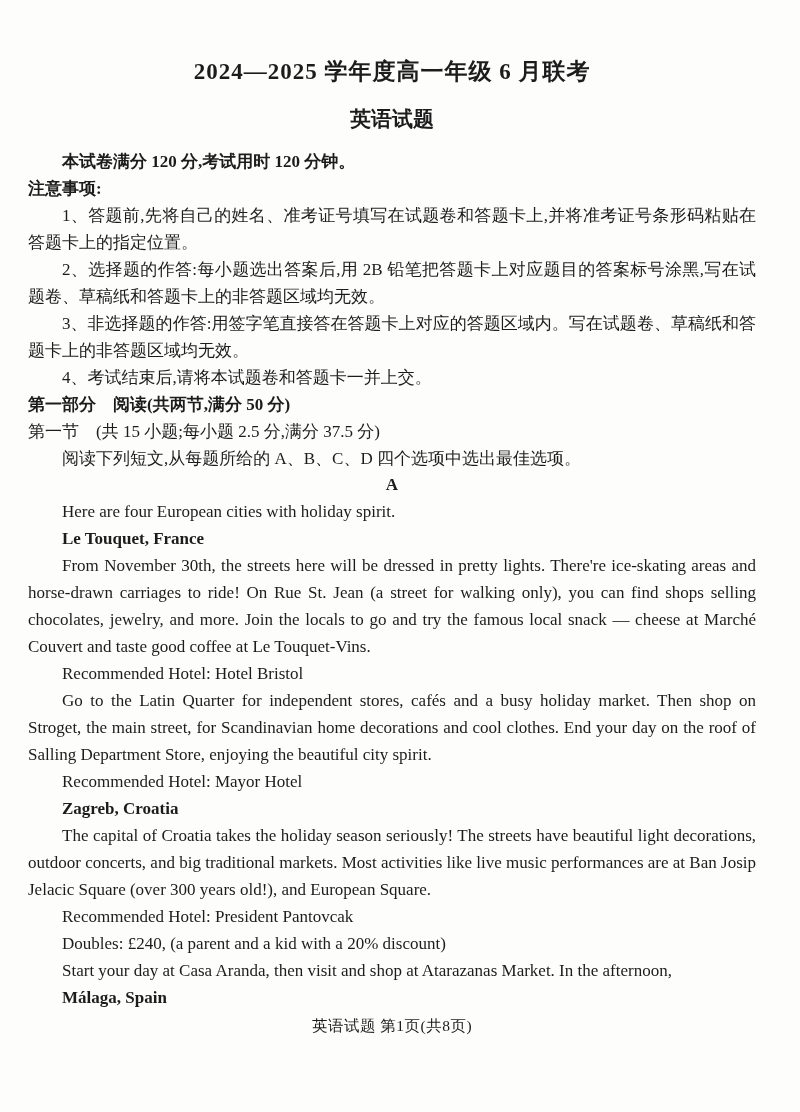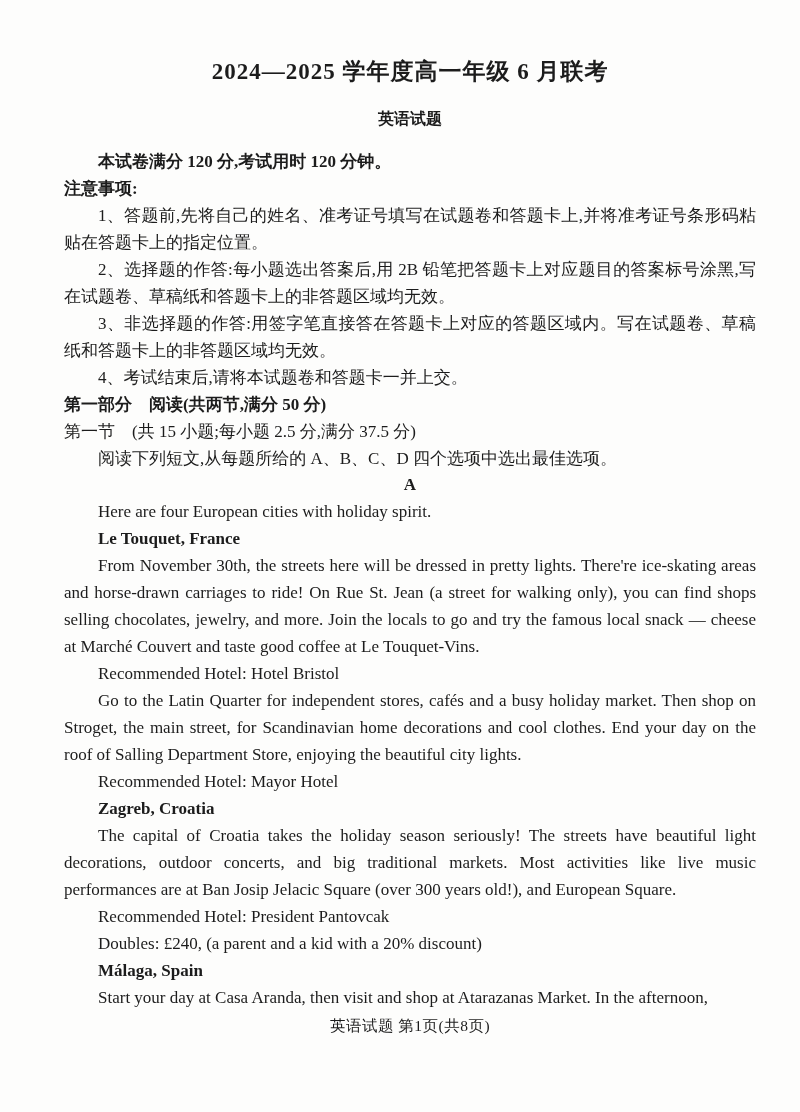--- a/index.html
+++ b/index.html
@@ -12,33 +12,33 @@
     width: 800px;
     height: 1112px;
     margin: 0 auto;
     background: #fdfdfc;
     color: #1c1c1c;
     font-family: "Liberation Serif", "DejaVu Serif", serif;
     font-size: 17px;
     line-height: 27px;
     overflow: hidden;
     box-sizing: border-box;
-    padding: 56px 44px 0 64px;
+    padding: 56px 44px 0 28px;
   }
   .title {
     text-align: center;
     font-size: 23px;
     font-weight: bold;
     margin: 0 0 14px 0;
     line-height: 32px;
     letter-spacing: 1px;
   }
   .subject {
     text-align: center;
-    font-size: 16px;
+    font-size: 21px;
     font-weight: bold;
     margin: 0 0 12px 0;
     line-height: 34px;
   }
   p {
     margin: 0;
     text-align: justify;
   }
   .indent { text-indent: 2em; }
   .bold { font-weight: bold; }
@@ -77,31 +77,31 @@
   <p class="passage-label">A</p>
   <p class="indent">Here are four European cities with holiday spirit.</p>
 
   <div>
     <p class="indent bold">Le Touquet, France</p>
     <p class="indent">From November 30th, the streets here will be dressed in pretty lights. There're ice-skating areas and horse-drawn carriages to ride! On Rue St. Jean (a street for walking only), you can find shops selling chocolates, jewelry, and more. Join the locals to go and try the famous local snack — cheese at Marché Couvert and taste good coffee at Le Touquet-Vins.</p>
     <p class="indent">Recommended Hotel: Hotel Bristol</p>
   </div>
 
   <div>
-    <p class="indent">Go to the Latin Quarter for independent stores, cafés and a busy holiday market. Then shop on Stroget, the main street, for Scandinavian home decorations and cool clothes. End your day on the roof of Salling Department Store, enjoying the beautiful city lights.</p>
+    <p class="indent">Go to the Latin Quarter for independent stores, cafés and a busy holiday market. Then shop on Stroget, the main street, for Scandinavian home decorations and cool clothes. End your day on the roof of Salling Department Store, enjoying the beautiful city spirit.</p>
     <p class="indent">Recommended Hotel: Mayor Hotel</p>
   </div>
 
   <div>
     <p class="indent bold">Zagreb, Croatia</p>
     <p class="indent">The capital of Croatia takes the holiday season seriously! The streets have beautiful light decorations, outdoor concerts, and big traditional markets. Most activities like live music performances are at Ban Josip Jelacic Square (over 300 years old!), and European Square.</p>
     <p class="indent">Recommended Hotel: President Pantovcak</p>
     <p class="indent">Doubles: £240, (a parent and a kid with a 20% discount)</p>
   </div>
 
   <div>
+    <p class="indent">Start your day at Casa Aranda, then visit and shop at Atarazanas Market. In the afternoon,</p>
     <p class="indent bold">Málaga, Spain</p>
-    <p class="indent">Start your day at Casa Aranda, then visit and shop at Atarazanas Market. In the afternoon,</p>
   </div>
 
   <p class="footer">英语试题 第1页(共8页)</p>
 
 </div>
 
 </body></html>

